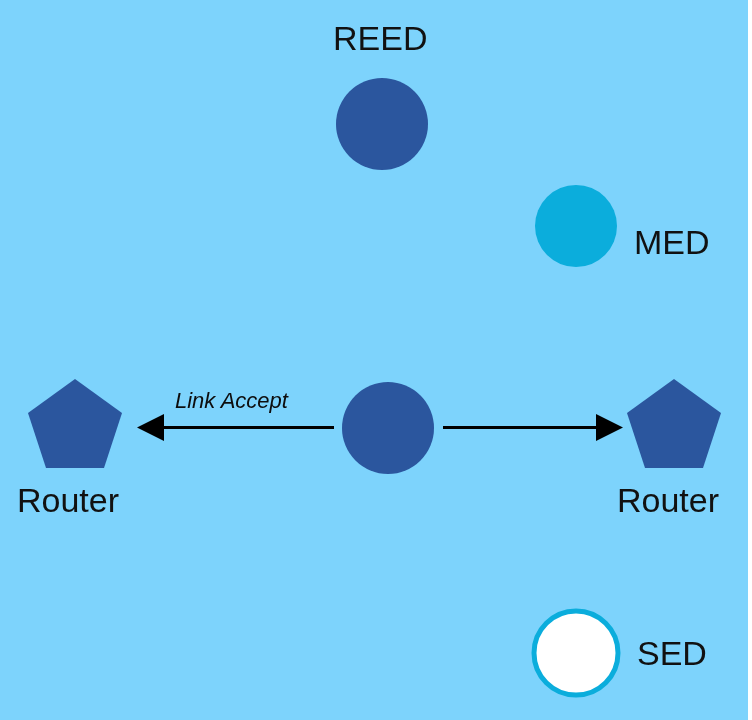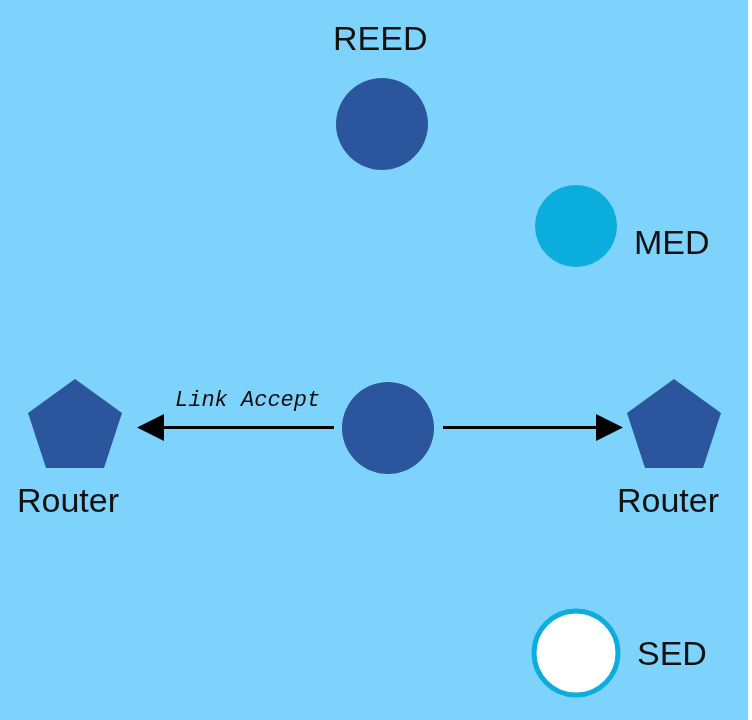--- a/index.html
+++ b/index.html
@@ -33,21 +33,21 @@
     color: #111111;
     font-family: "Liberation Sans", sans-serif;
     font-size: 34px;
     line-height: 40px;
     letter-spacing: 0px;
   }
   .edge-label {
     position: absolute;
     white-space: nowrap;
     color: #0d0d0d;
-    font-family: Liberation Mono, monospace;
+    font-family: Liberation Sans, sans-serif;
     font-style: italic;
     font-size: 22px;
     line-height: 26px;
   }
   
   #label-reed   { left: 333px; top: 18px;  }
   #label-med    { left: 634px; top: 222px; }
   #label-router-left  { left: 17px;  top: 480px; }
   #label-router-right { left: 617px; top: 480px; }
   #label-sed    { left: 637px; top: 633px; text-align: right; }

